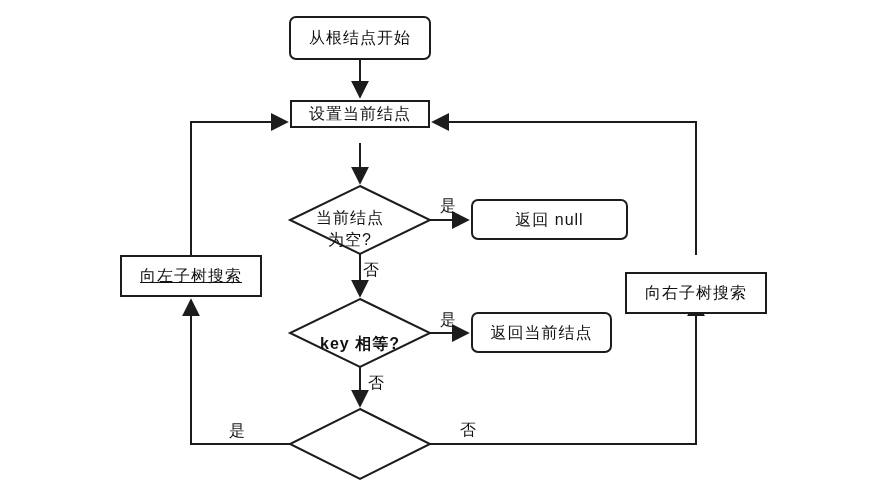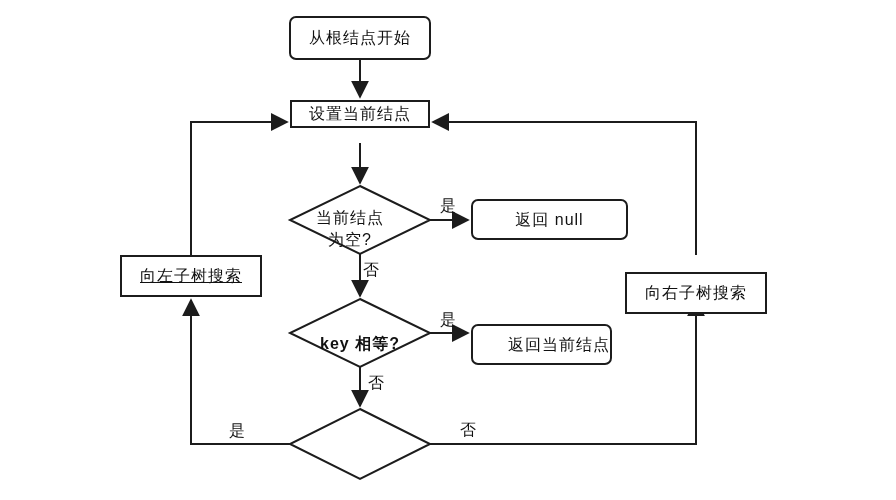--- a/index.html
+++ b/index.html
@@ -94,21 +94,21 @@
   </div>
 
   <div class="node" style="left:290px; top:100px; width:140px; height:28px;">
     <span>设置当前结点</span>
   </div>
 
   <div class="node rounded" style="left:471px; top:199px; width:157px; height:41px;">
     <span>返回 null</span>
   </div>
 
-  <div class="node rounded" style="left:471px; top:324px; width:141px; height:41px;justify-content:flex-end;">
+  <div class="node rounded" style="left:471px; top:312px; width:141px; height:41px;">
     <span>返回当前结点</span>
   </div>
 
   <div class="node" style="left:120px; top:255px; width:142px; height:42px;text-decoration:underline;">
     <span>向左子树搜索</span>
   </div>
 
   <div class="node" style="left:625px; top:255px; width:142px; height:42px;margin-top:17px;">
     <span>向右子树搜索</span>
   </div>

